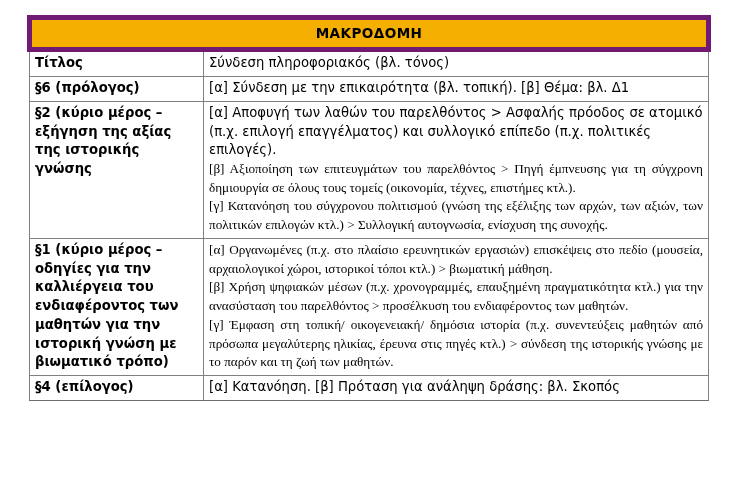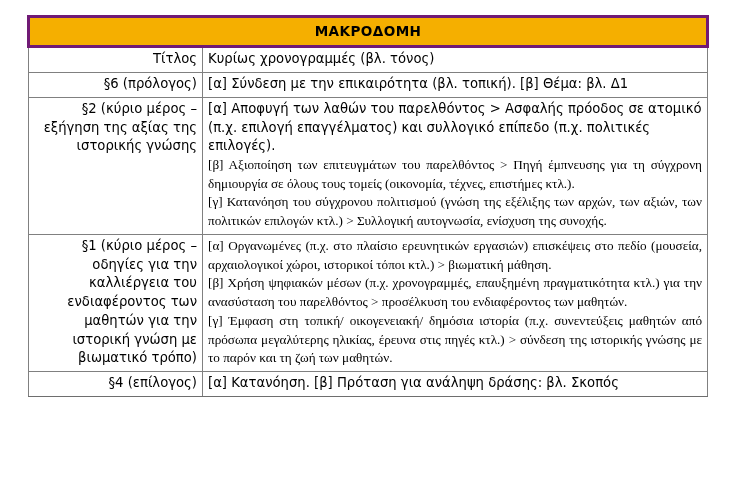--- a/index.html
+++ b/index.html
@@ -41,29 +41,30 @@
   
   tr.header-row th {
     background: #F5AF00;
     color: #000000;
     font-weight: bold;
     text-align: center;
     letter-spacing: 0.4px;
     font-size: 13.6px;
     padding-top: 4px;
     padding-bottom: 4px;
-    border: 3px solid #701a75;
+    border: 5px solid #701a75;
   }
 
   col.col-label { width: 174px; }
   col.col-body  { width: 505px; }
 
   td.label-cell {
-    text-align: right;
+    text-align: left;
     white-space: normal;
+    font-weight: bold;
   }
 
   td.body-cell {
     text-align: left;
   }
 
   td.body-cell p {
     margin: 0;
   }
   td.body-cell p.justify {
@@ -86,21 +87,21 @@
     </colgroup>
     <thead>
       <tr class="header-row">
         <th colspan="2">ΜΑΚΡΟΔΟΜΗ</th>
       </tr>
     </thead>
     <tbody id="table-body">
         <tr>
           <td class="label-cell">Τίτλος</td>
           <td class="body-cell">
-            <p>Κυρίως χρονογραμμές (βλ. τόνος)</p>
+            <p>Σύνδεση πληροφοριακός (βλ. τόνος)</p>
           </td>
         </tr>
         <tr>
           <td class="label-cell">§6 (πρόλογος)</td>
           <td class="body-cell">
             <p>[α] Σύνδεση με την επικαιρότητα (βλ. τοπική). [β] Θέμα: βλ. Δ1</p>
           </td>
         </tr>
         <tr>
           <td class="label-cell">§2 (κύριο μέρος – εξήγηση της αξίας της ιστορικής γνώσης</td>

